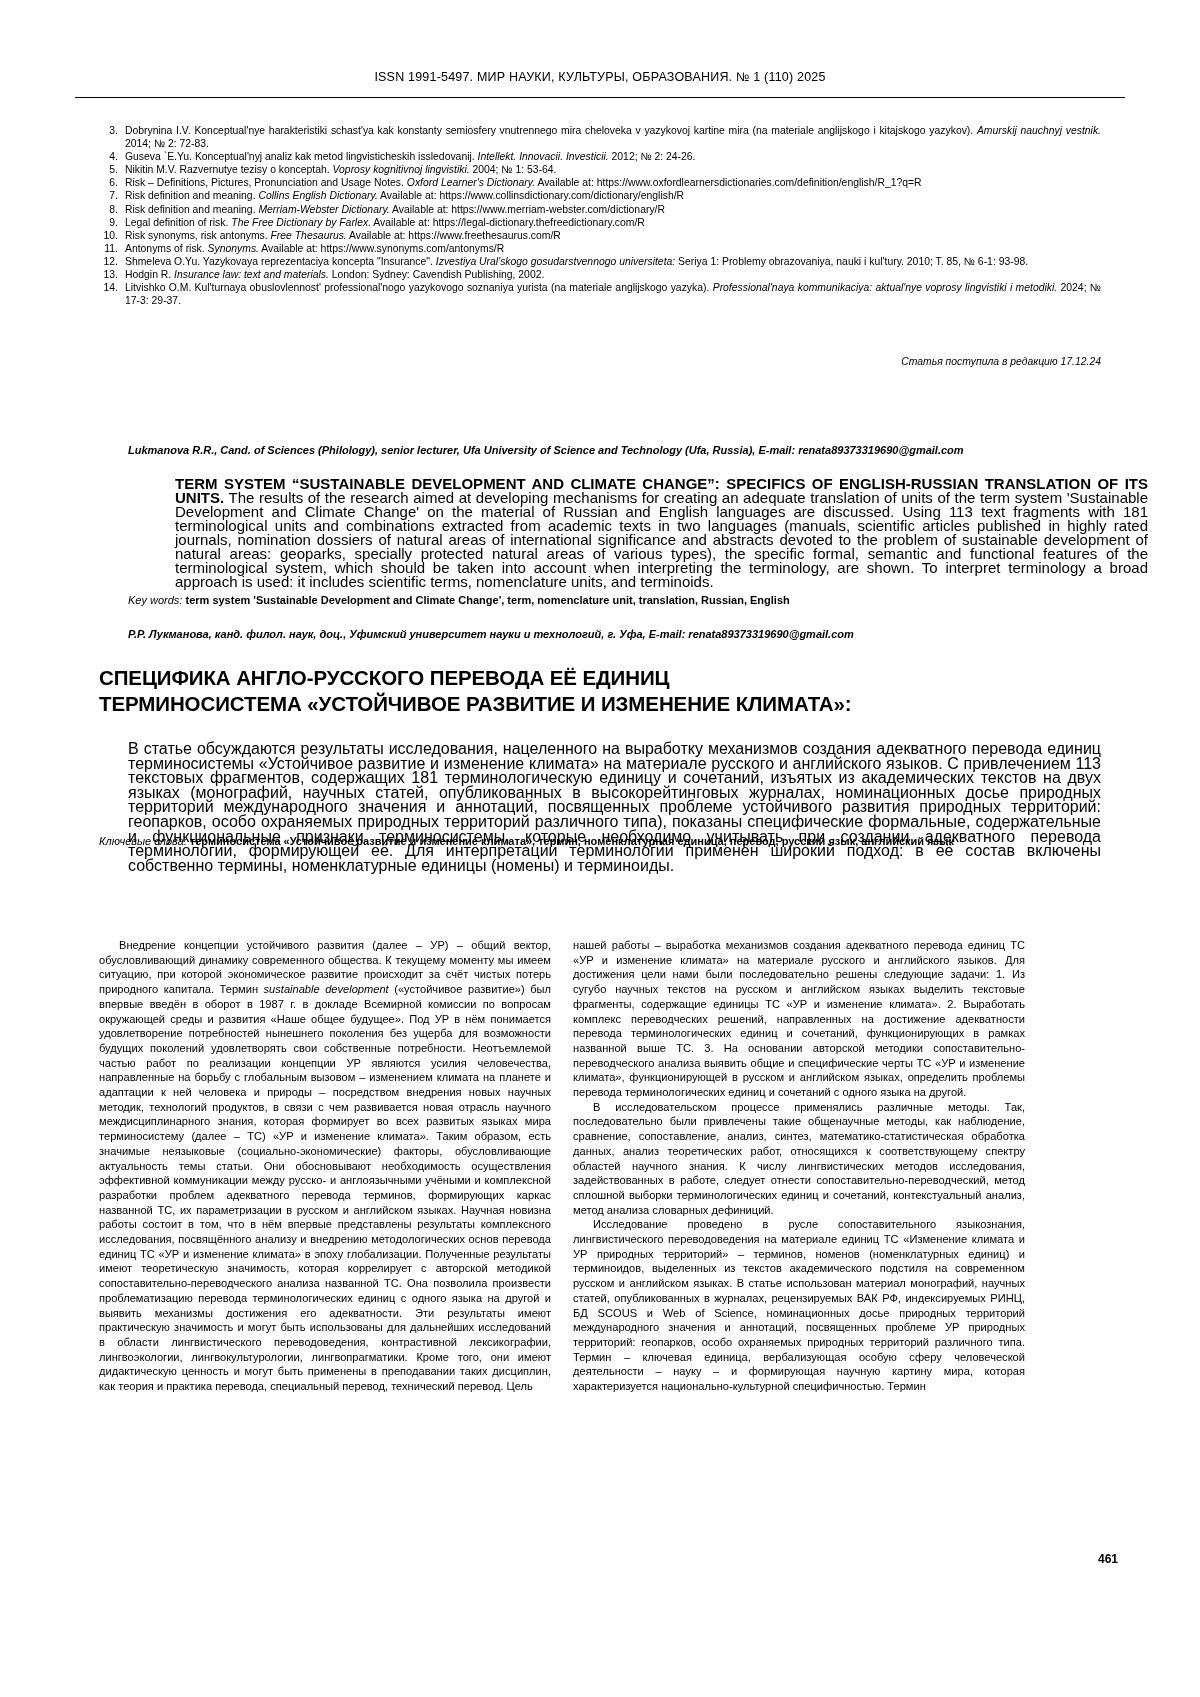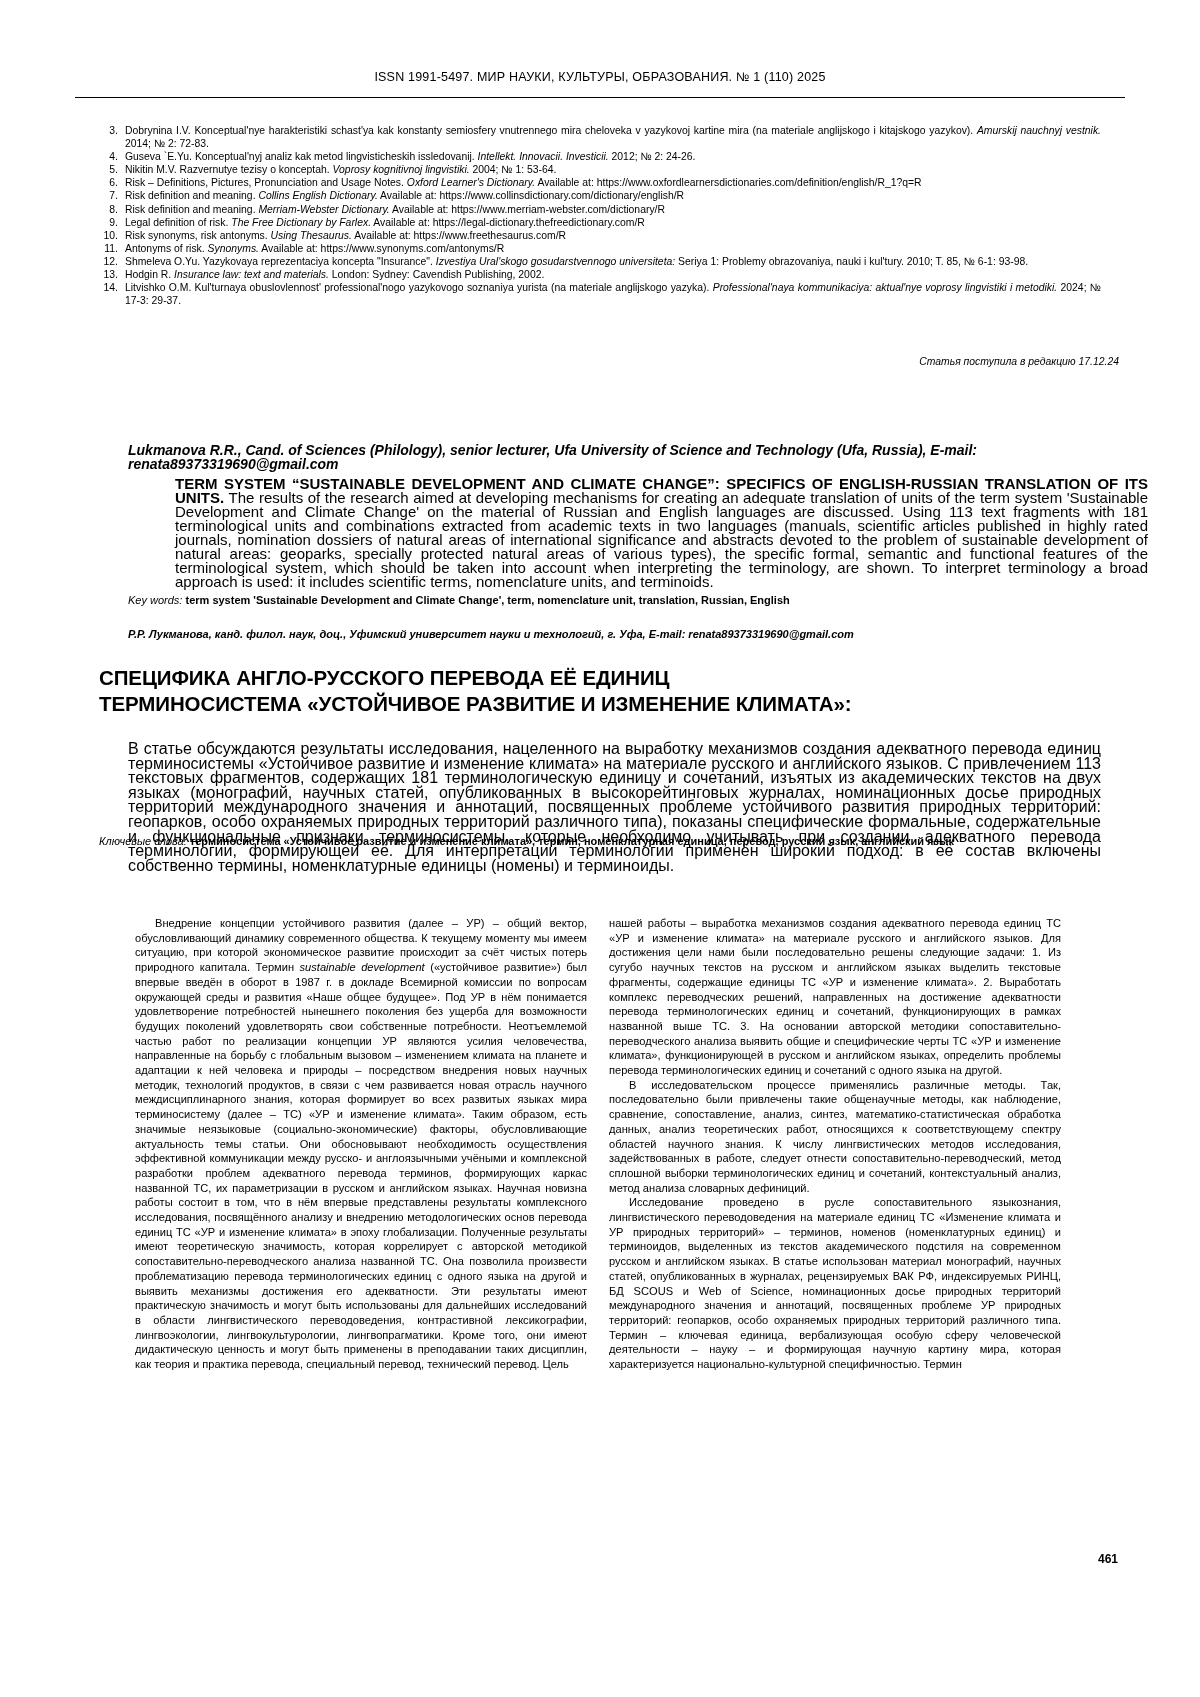--- a/index.html
+++ b/index.html
@@ -62,42 +62,42 @@
   }
   .ref-txt {
     flex: 1;
     text-align: justify;
   }
   .it { font-style: italic; }
   .bd { font-weight: bold; }
 
   .received {
     position: absolute;
-    right: 81px;
+    right: 99px;
     top: 356px;
     font-size: 10.4px;
     font-style: italic;
   }
 
   .udk-row {
     position: absolute;
     left: 128px;
     top: 409px;
     width: 973px;
     font-size: 11px;
     display: flex;
     justify-content: space-between;
   }
 
   .author-en {
     position: absolute;
     left: 128px;
     top: 443px;
     width: 973px;
-    font-size: 14px;
+    font-size: 11px;
     line-height: 14px;
   }
 
   .abstract-en {
     position: absolute;
     left: 128px;
     top: 477px;
     width: 973px;
     font-size: 15px;
     line-height: 14px;
@@ -147,26 +147,25 @@
     top: 834px;
     width: 1002px;
     font-size: 11px;
     line-height: 14.6px;
     text-align: justify;
   }
 
   
   .col {
     position: absolute;
-    top: 916px;
+    top: 938px;
     width: 452px;
     font-size: 11.1px;
     line-height: 14.7px;
     text-align: justify;
-    margin-left: 36px;
   }
   .col.left { left: 99px; }
   .col.right { left: 573px; }
   .col p {
     margin: 0;
     text-indent: 20px;
   }
   .col p.noindent { text-indent: 0; }
 
   .pagenum {
@@ -209,21 +208,21 @@
     <div class="ref">
       <div class="ref-num">8.</div>
       <div class="ref-txt">Risk definition and meaning. <i>Merriam-Webster Dictionary.</i> Available at: https://www.merriam-webster.com/dictionary/R</div>
     </div>
     <div class="ref">
       <div class="ref-num">9.</div>
       <div class="ref-txt">Legal definition of risk. <i>The Free Dictionary by Farlex.</i> Available at: https://legal-dictionary.thefreedictionary.com/R</div>
     </div>
     <div class="ref">
       <div class="ref-num">10.</div>
-      <div class="ref-txt">Risk synonyms, risk antonyms. <i>Using Thesaurus.</i> Available at: https://www.freethesaurus.com/R</div>
+      <div class="ref-txt">Risk synonyms, risk antonyms. <i>Free Thesaurus.</i> Available at: https://www.freethesaurus.com/R</div>
     </div>
     <div class="ref">
       <div class="ref-num">11.</div>
       <div class="ref-txt">Antonyms of risk. <i>Synonyms.</i> Available at: https://www.synonyms.com/antonyms/R</div>
     </div>
     <div class="ref">
       <div class="ref-num">12.</div>
       <div class="ref-txt">Shmeleva O.Yu. Yazykovaya reprezentaciya koncepta "Insurance". <i>Izvestiya Ural'skogo gosudarstvennogo universiteta:</i> Seriya 1: Problemy obrazovaniya, nauki i kul'tury. 2010; T. 85, № 6-1: 93-98.</div>
     </div>
     <div class="ref">

